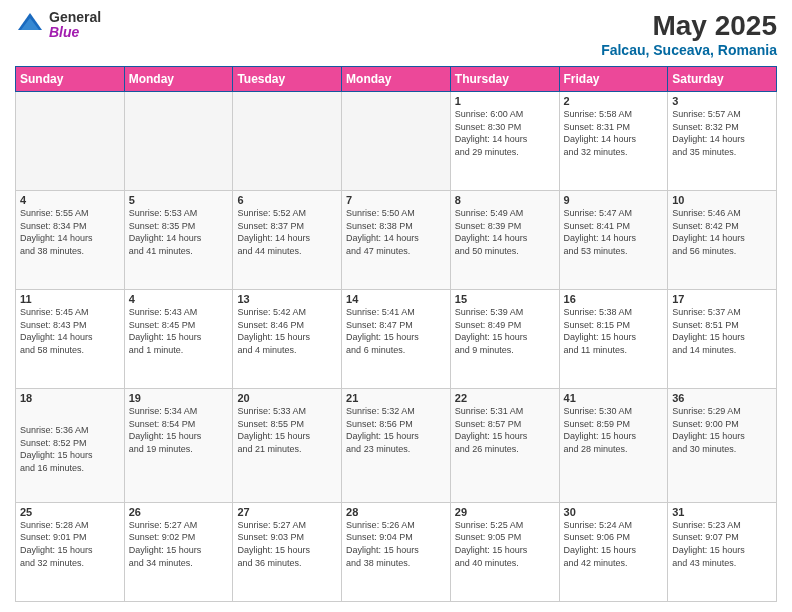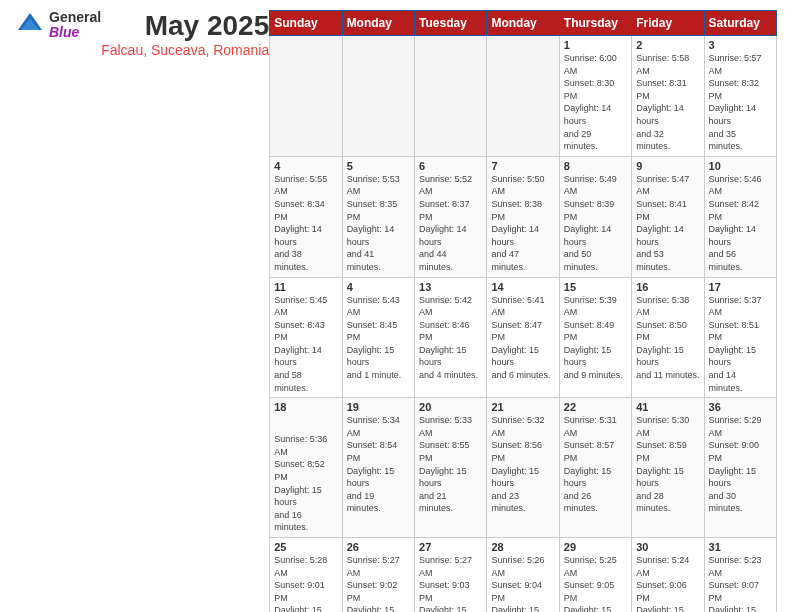--- a/index.html
+++ b/index.html
@@ -8,21 +8,21 @@
       height: 612px;
       font-family: Arial, sans-serif;
       background: #fff;
       overflow: hidden;
     }
     .page {
       width: 792px;
       height: 612px;
       padding: 10px 15px;
       display: flex;
-      flex-direction: row;
+      flex-direction: column;
     }
     .header {
       display: flex;
       justify-content: space-between;
       align-items: flex-start;
       margin-bottom: 8px;
     }
     .logo {
       display: flex;
       align-items: center;
@@ -51,31 +51,32 @@
     .title-section {
       text-align: right;
     }
     .main-title {
       font-size: 28px;
       font-weight: bold;
       color: #333;
     }
     .subtitle {
       font-size: 14px;
-      color: #ef4444;
+      color: #0369a1;
+      font-weight: bold;
     }
     .calendar {
       flex: 1;
       border: 1px solid #ccc;
       border-collapse: collapse;
       width: 100%;
       table-layout: fixed;
     }
     .calendar th {
-      background: #b91c1c;
+      background: #ec4899;
       color: #fff;
       font-size: 12px;
       font-weight: bold;
       padding: 5px 4px;
       text-align: left;
       border: 1px solid #1558a0;
     }
     .calendar td {
       border: 1px solid #ccc;
       vertical-align: top;
@@ -252,21 +253,21 @@
           <td>
             <span class="day-num">15</span>
             <div class="day-info" style="white-space: pre-line;">Sunrise: 5:39 AM
 Sunset: 8:49 PM
 Daylight: 15 hours
 and 9 minutes.</div>
           </td>
           <td>
             <span class="day-num">16</span>
             <div class="day-info" style="white-space: pre-line;">Sunrise: 5:38 AM
-Sunset: 8:50 PM
+Sunset: 8:15 PM
 Daylight: 15 hours
 and 11 minutes.</div>
           </td>
           <td>
             <span class="day-num">17</span>
             <div class="day-info" style="white-space: pre-line;">Sunrise: 5:37 AM
 Sunset: 8:51 PM
 Daylight: 15 hours
 and 14 minutes.</div>
           </td>

